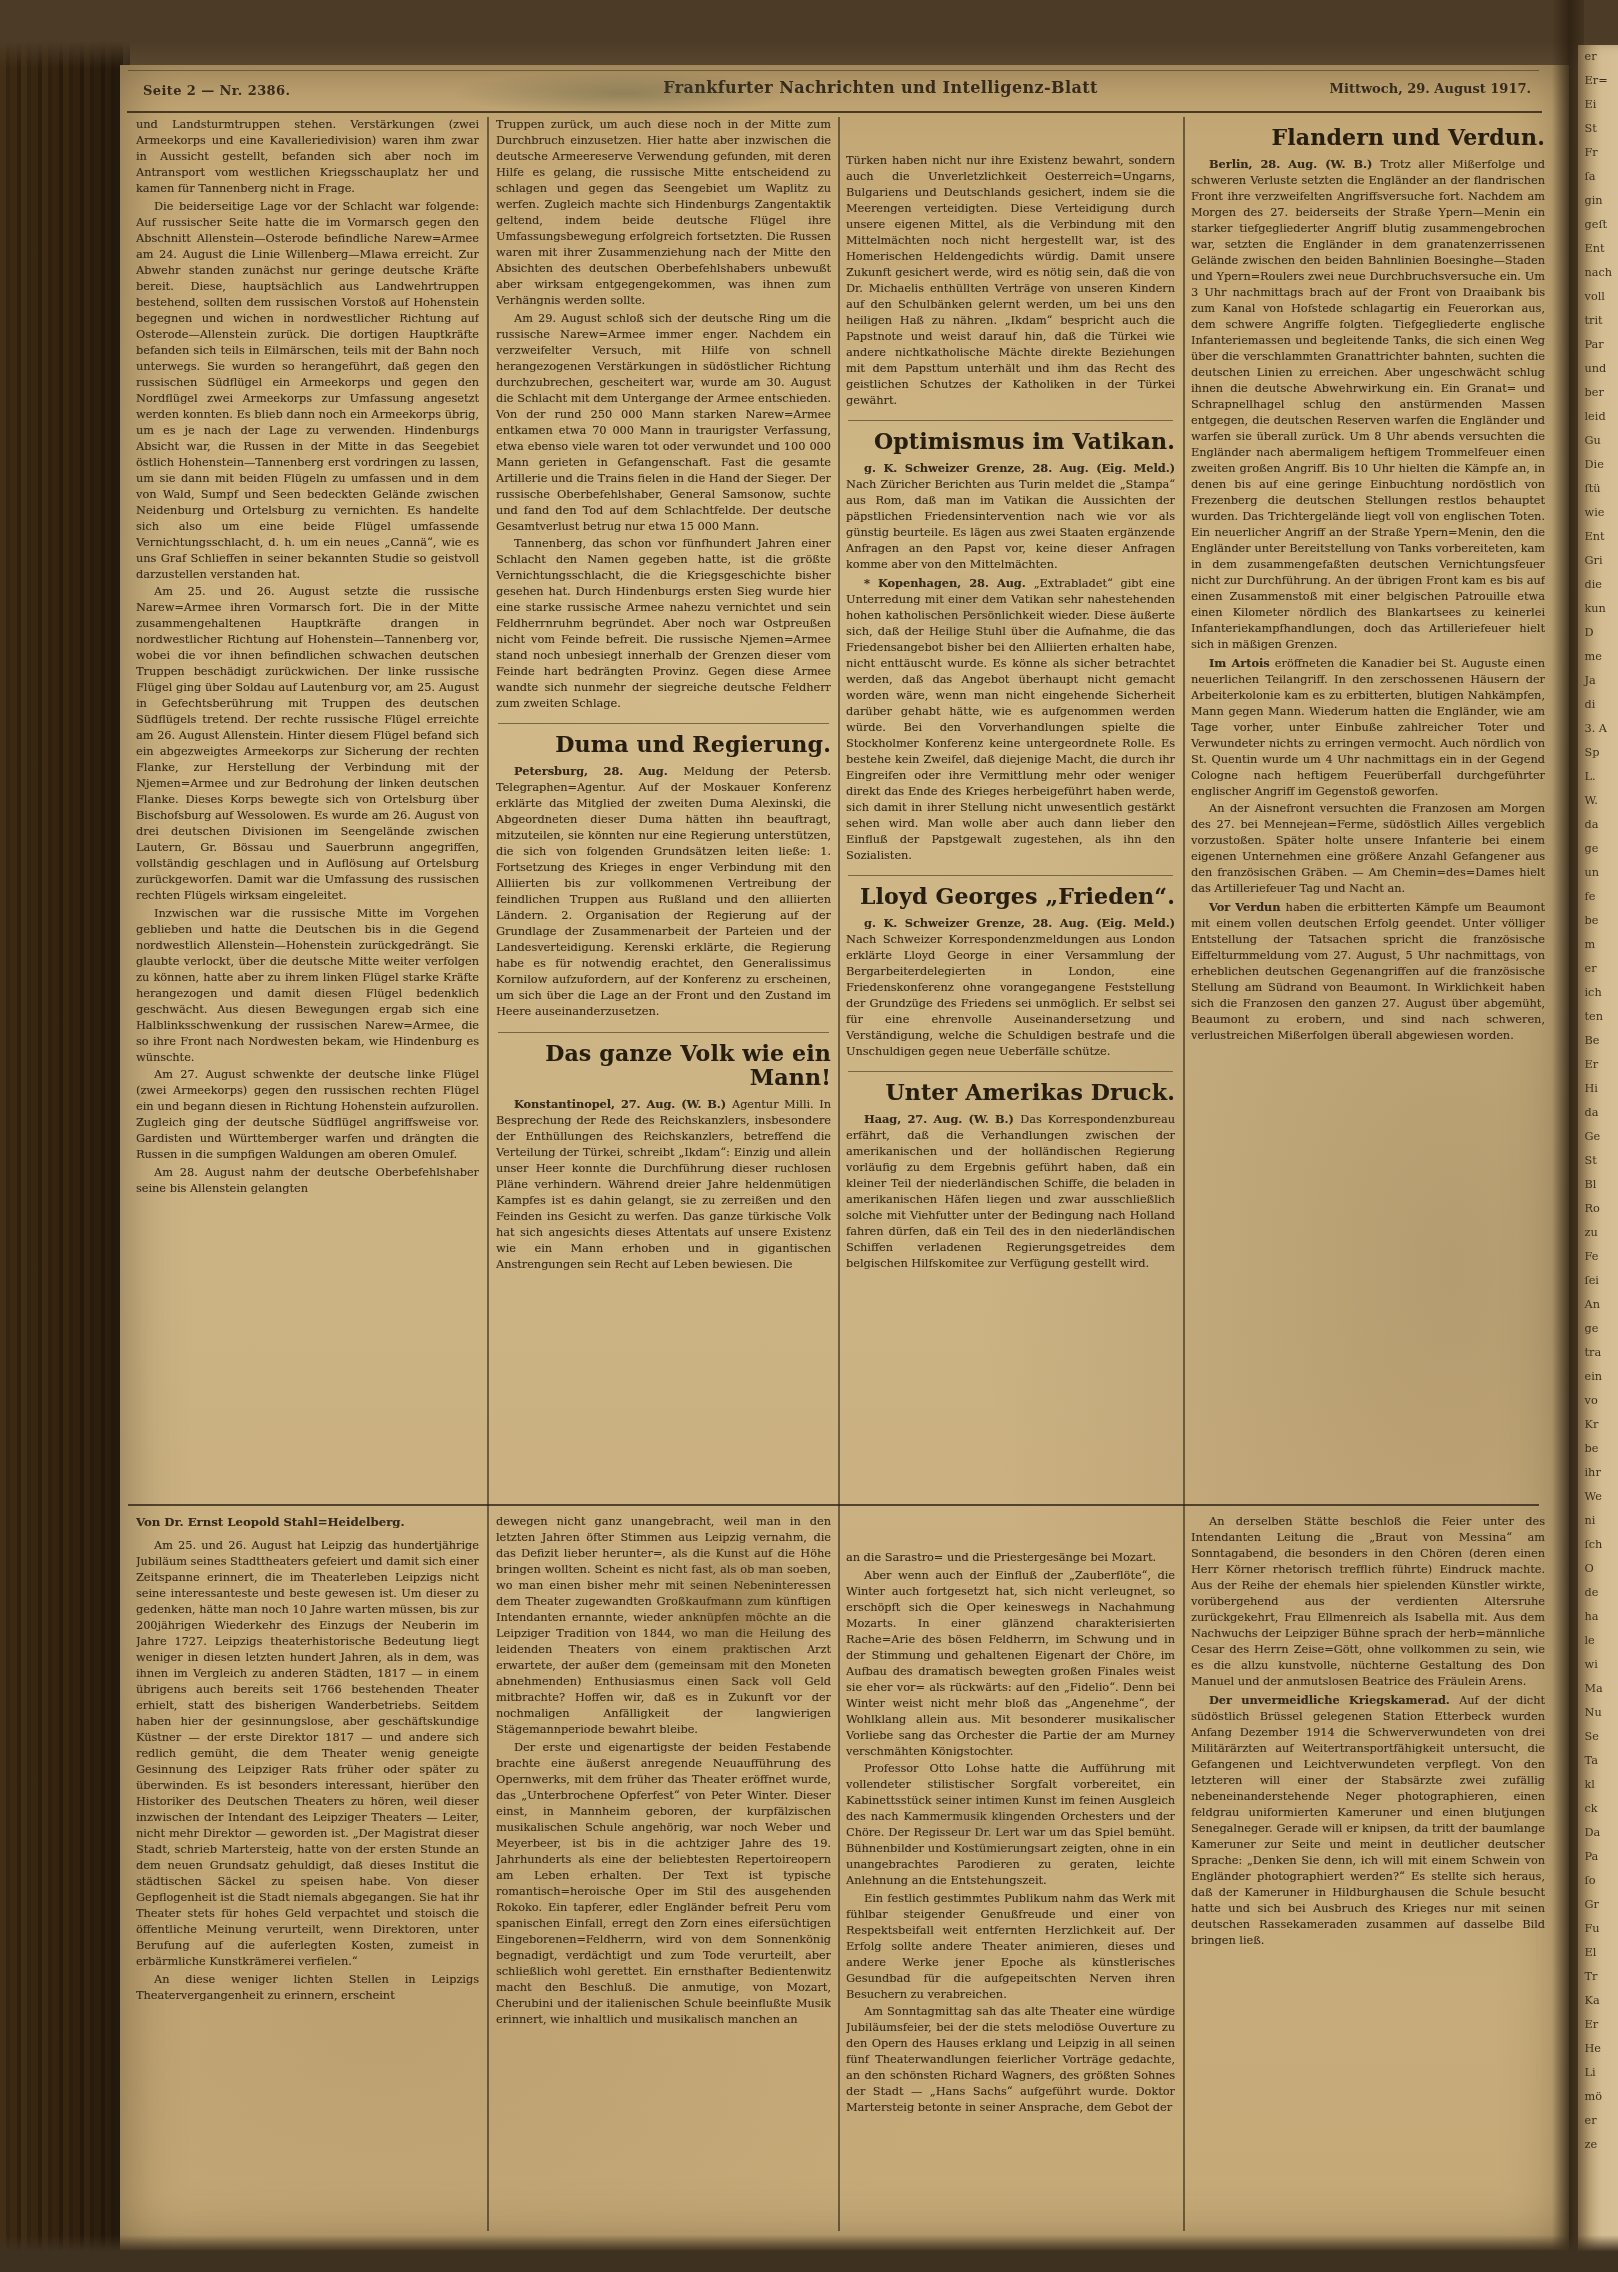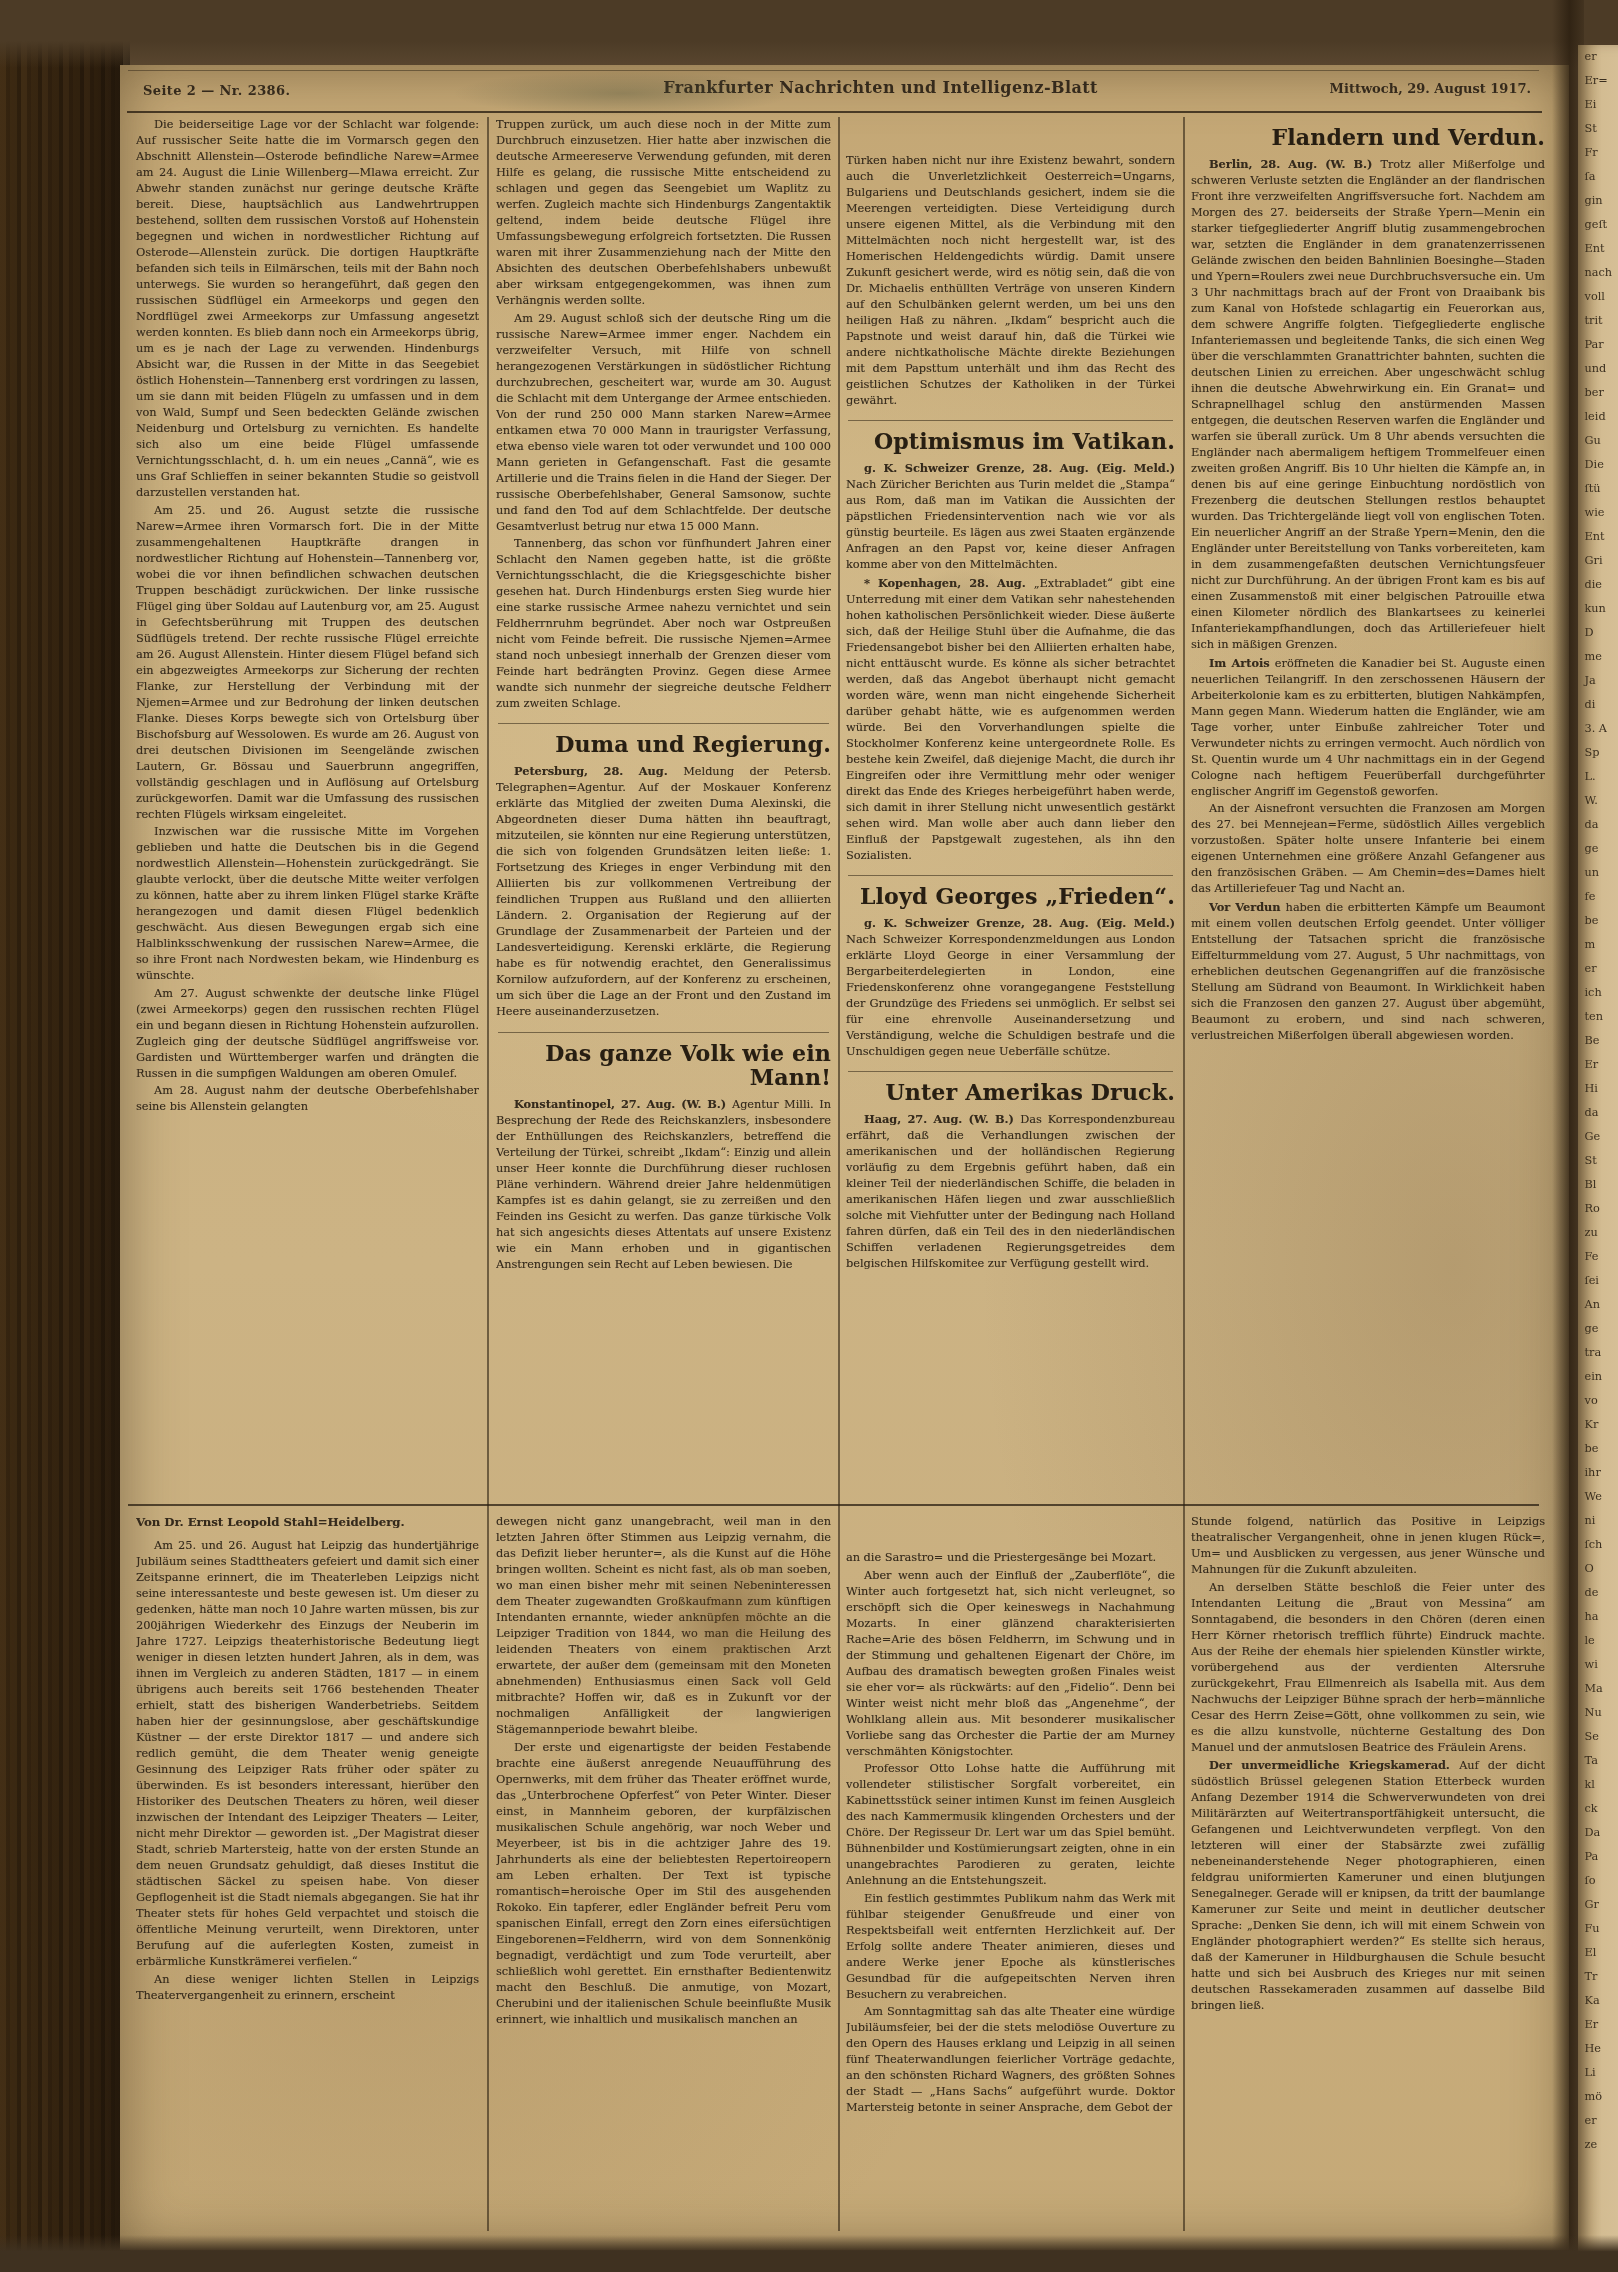--- a/index.html
+++ b/index.html
@@ -88,20 +88,21 @@
     <span class="r">Mittwoch, 29. August 1917.</span>
   </div>
   <div class="rule-head"></div>
 
   <div class="vsep v1"></div>
   <div class="vsep v2"></div>
   <div class="vsep v3"></div>
 
   <div class="top">
     <div class="col c1">
+        <p class="para noindent">und Landsturmtruppen stehen. Verstärkungen (zwei Armeekorps und eine Kavalleriedivision) waren ihm zwar in Aussicht gestellt, befanden sich aber noch im Antransport vom westlichen Kriegsschauplatz her und kamen für Tannenberg nicht in Frage.</p>
         <p class="para">Die beiderseitige Lage vor der Schlacht war folgende: Auf russischer Seite hatte die im Vormarsch gegen den Abschnitt Allenstein—Osterode befindliche Narew=Armee am 24. August die Linie Willenberg—Mlawa erreicht. Zur Abwehr standen zunächst nur geringe deutsche Kräfte bereit. Diese, hauptsächlich aus Landwehrtruppen bestehend, sollten dem russischen Vorstoß auf Hohenstein begegnen und wichen in nordwestlicher Richtung auf Osterode—Allenstein zurück. Die dortigen Hauptkräfte befanden sich teils in Eilmärschen, teils mit der Bahn noch unterwegs. Sie wurden so herangeführt, daß gegen den russischen Südflügel ein Armeekorps und gegen den Nordflügel zwei Armeekorps zur Umfassung angesetzt werden konnten. Es blieb dann noch ein Armeekorps übrig, um es je nach der Lage zu verwenden. Hindenburgs Absicht war, die Russen in der Mitte in das Seegebiet östlich Hohenstein—Tannenberg erst vordringen zu lassen, um sie dann mit beiden Flügeln zu umfassen und in dem von Wald, Sumpf und Seen bedeckten Gelände zwischen Neidenburg und Ortelsburg zu vernichten. Es handelte sich also um eine beide Flügel umfassende Vernichtungsschlacht, d. h. um ein neues „Cannä“, wie es uns Graf Schlieffen in seiner bekannten Studie so geistvoll darzustellen verstanden hat.</p>
         <p class="para">Am 25. und 26. August setzte die russische Narew=Armee ihren Vormarsch fort. Die in der Mitte zusammengehaltenen Hauptkräfte drangen in nordwestlicher Richtung auf Hohenstein—Tannenberg vor, wobei die vor ihnen befindlichen schwachen deutschen Truppen beschädigt zurückwichen. Der linke russische Flügel ging über Soldau auf Lautenburg vor, am 25. August in Gefechtsberührung mit Truppen des deutschen Südflügels tretend. Der rechte russische Flügel erreichte am 26. August Allenstein. Hinter diesem Flügel befand sich ein abgezweigtes Armeekorps zur Sicherung der rechten Flanke, zur Herstellung der Verbindung mit der Njemen=Armee und zur Bedrohung der linken deutschen Flanke. Dieses Korps bewegte sich von Ortelsburg über Bischofsburg auf Wessolowen. Es wurde am 26. August von drei deutschen Divisionen im Seengelände zwischen Lautern, Gr. Bössau und Sauerbrunn angegriffen, vollständig geschlagen und in Auflösung auf Ortelsburg zurückgeworfen. Damit war die Umfassung des russischen rechten Flügels wirksam eingeleitet.</p>
         <p class="para">Inzwischen war die russische Mitte im Vorgehen geblieben und hatte die Deutschen bis in die Gegend nordwestlich Allenstein—Hohenstein zurückgedrängt. Sie glaubte verlockt, über die deutsche Mitte weiter verfolgen zu können, hatte aber zu ihrem linken Flügel starke Kräfte herangezogen und damit diesen Flügel bedenklich geschwächt. Aus diesen Bewegungen ergab sich eine Halblinksschwenkung der russischen Narew=Armee, die so ihre Front nach Nordwesten bekam, wie Hindenburg es wünschte.</p>
         <p class="para">Am 27. August schwenkte der deutsche linke Flügel (zwei Armeekorps) gegen den russischen rechten Flügel ein und begann diesen in Richtung Hohenstein aufzurollen. Zugleich ging der deutsche Südflügel angriffsweise vor. Gardisten und Württemberger warfen und drängten die Russen in die sumpfigen Waldungen am oberen Omulef.</p>
         <p class="para">Am 28. August nahm der deutsche Oberbefehlshaber seine bis Allenstein gelangten</p>
       </div>
     <div class="col c2">
         <p class="para noindent">Truppen zurück, um auch diese noch in der Mitte zum Durchbruch einzusetzen. Hier hatte aber inzwischen die deutsche Armeereserve Verwendung gefunden, mit deren Hilfe es gelang, die russische Mitte entscheidend zu schlagen und gegen das Seengebiet um Waplitz zu werfen. Zugleich machte sich Hindenburgs Zangentaktik geltend, indem beide deutsche Flügel ihre Umfassungsbewegung erfolgreich fortsetzten. Die Russen waren mit ihrer Zusammenziehung nach der Mitte den Absichten des deutschen Oberbefehlshabers unbewußt aber wirksam entgegengekommen, was ihnen zum Verhängnis werden sollte.</p>
         <p class="para">Am 29. August schloß sich der deutsche Ring um die russische Narew=Armee immer enger. Nachdem ein verzweifelter Versuch, mit Hilfe von schnell herangezogenen Verstärkungen in südöstlicher Richtung durchzubrechen, gescheitert war, wurde am 30. August die Schlacht mit dem Untergange der Armee entschieden. Von der rund 250 000 Mann starken Narew=Armee entkamen etwa 70 000 Mann in traurigster Verfassung, etwa ebenso viele waren tot oder verwundet und 100 000 Mann gerieten in Gefangenschaft. Fast die gesamte Artillerie und die Trains fielen in die Hand der Sieger. Der russische Oberbefehlshaber, General Samsonow, suchte und fand den Tod auf dem Schlachtfelde. Der deutsche Gesamtverlust betrug nur etwa 15 000 Mann.</p>
         <p class="para">Tannenberg, das schon vor fünfhundert Jahren einer Schlacht den Namen gegeben hatte, ist die größte Vernichtungsschlacht, die die Kriegsgeschichte bisher gesehen hat. Durch Hindenburgs ersten Sieg wurde hier eine starke russische Armee nahezu vernichtet und sein Feldherrnruhm begründet. Aber noch war Ostpreußen nicht vom Feinde befreit. Die russische Njemen=Armee stand noch unbesiegt innerhalb der Grenzen dieser vom Feinde hart bedrängten Provinz. Gegen diese Armee wandte sich nunmehr der siegreiche deutsche Feldherr zum zweiten Schlage.</p>
@@ -147,21 +148,20 @@
         <p class="para">Der erste und eigenartigste der beiden Festabende brachte eine äußerst anregende Neuaufführung des Opernwerks, mit dem früher das Theater eröffnet wurde, das „Unterbrochene Opferfest“ von Peter Winter. Dieser einst, in Mannheim geboren, der kurpfälzischen musikalischen Schule angehörig, war noch Weber und Meyerbeer, ist bis in die achtziger Jahre des 19. Jahrhunderts als eine der beliebtesten Repertoireopern am Leben erhalten. Der Text ist typische romantisch=heroische Oper im Stil des ausgehenden Rokoko. Ein tapferer, edler Engländer befreit Peru vom spanischen Einfall, erregt den Zorn eines eifersüchtigen Eingeborenen=Feldherrn, wird von dem Sonnenkönig begnadigt, verdächtigt und zum Tode verurteilt, aber schließlich wohl gerettet. Ein ernsthafter Bedientenwitz macht den Beschluß. Die anmutige, von Mozart, Cherubini und der italienischen Schule beeinflußte Musik erinnert, wie inhaltlich und musikalisch manchen an</p>
       </div>
     <div class="col c3">
         <p class="para noindent">an die Sarastro= und die Priestergesänge bei Mozart.</p>
         <p class="para">Aber wenn auch der Einfluß der „Zauberflöte“, die Winter auch fortgesetzt hat, sich nicht verleugnet, so erschöpft sich die Oper keineswegs in Nachahmung Mozarts. In einer glänzend charakterisierten Rache=Arie des bösen Feldherrn, im Schwung und in der Stimmung und gehaltenen Eigenart der Chöre, im Aufbau des dramatisch bewegten großen Finales weist sie eher vor= als rückwärts: auf den „Fidelio“. Denn bei Winter weist nicht mehr bloß das „Angenehme“, der Wohlklang allein aus. Mit besonderer musikalischer Vorliebe sang das Orchester die Partie der am Murney verschmähten Königstochter.</p>
         <p class="para">Professor Otto Lohse hatte die Aufführung mit vollendeter stilistischer Sorgfalt vorbereitet, ein Kabinettsstück seiner intimen Kunst im feinen Ausgleich des nach Kammermusik klingenden Orchesters und der Chöre. Der Regisseur Dr. Lert war um das Spiel bemüht. Bühnenbilder und Kostümierungsart zeigten, ohne in ein unangebrachtes Parodieren zu geraten, leichte Anlehnung an die Entstehungszeit.</p>
         <p class="para">Ein festlich gestimmtes Publikum nahm das Werk mit fühlbar steigender Genußfreude und einer von Respektsbeifall weit entfernten Herzlichkeit auf. Der Erfolg sollte andere Theater animieren, dieses und andere Werke jener Epoche als künstlerisches Gesundbad für die aufgepeitschten Nerven ihren Besuchern zu verabreichen.</p>
         <p class="para">Am Sonntagmittag sah das alte Theater eine würdige Jubiläumsfeier, bei der die stets melodiöse Ouverture zu den Opern des Hauses erklang und Leipzig in all seinen fünf Theaterwandlungen feierlicher Vorträge gedachte, an den schönsten Richard Wagners, des größten Sohnes der Stadt — „Hans Sachs“ aufgeführt wurde. Doktor Martersteig betonte in seiner Ansprache, dem Gebot der</p>
       </div>
     <div class="col c4">
-        <p class="para noindent">Stunde folgend, natürlich das Positive in Leipzigs theatralischer Vergangenheit, ohne in jenen klugen Rück=, Um= und Ausblicken zu vergessen, aus jener Wünsche und Mahnungen für die Zukunft abzuleiten.</p>
         <p class="para">An derselben Stätte beschloß die Feier unter des Intendanten Leitung die „Braut von Messina“ am Sonntagabend, die besonders in den Chören (deren einen Herr Körner rhetorisch trefflich führte) Eindruck machte. Aus der Reihe der ehemals hier spielenden Künstler wirkte, vorübergehend aus der verdienten Altersruhe zurückgekehrt, Frau Ellmenreich als Isabella mit. Aus dem Nachwuchs der Leipziger Bühne sprach der herb=männliche Cesar des Herrn Zeise=Gött, ohne vollkommen zu sein, wie es die allzu kunstvolle, nüchterne Gestaltung des Don Manuel und der anmutslosen Beatrice des Fräulein Arens.</p>
         <p class="para"><span class="lead">Der unvermeidliche Kriegskamerad. </span>Auf der dicht südöstlich Brüssel gelegenen Station Etterbeck wurden Anfang Dezember 1914 die Schwerverwundeten von drei Militärärzten auf Weitertransportfähigkeit untersucht, die Gefangenen und Leichtverwundeten verpflegt. Von den letzteren will einer der Stabsärzte zwei zufällig nebeneinanderstehende Neger photographieren, einen feldgrau uniformierten Kameruner und einen blutjungen Senegalneger. Gerade will er knipsen, da tritt der baumlange Kameruner zur Seite und meint in deutlicher deutscher Sprache: „Denken Sie denn, ich will mit einem Schwein von Engländer photographiert werden?“ Es stellte sich heraus, daß der Kameruner in Hildburghausen die Schule besucht hatte und sich bei Ausbruch des Krieges nur mit seinen deutschen Rassekameraden zusammen auf dasselbe Bild bringen ließ.</p>
       </div>
   </div>
 </div>
 
 <div class="stain s1"></div>
 <div class="stain s2"></div>
 <div class="stain s3"></div>
 <div class="stain s4"></div>

